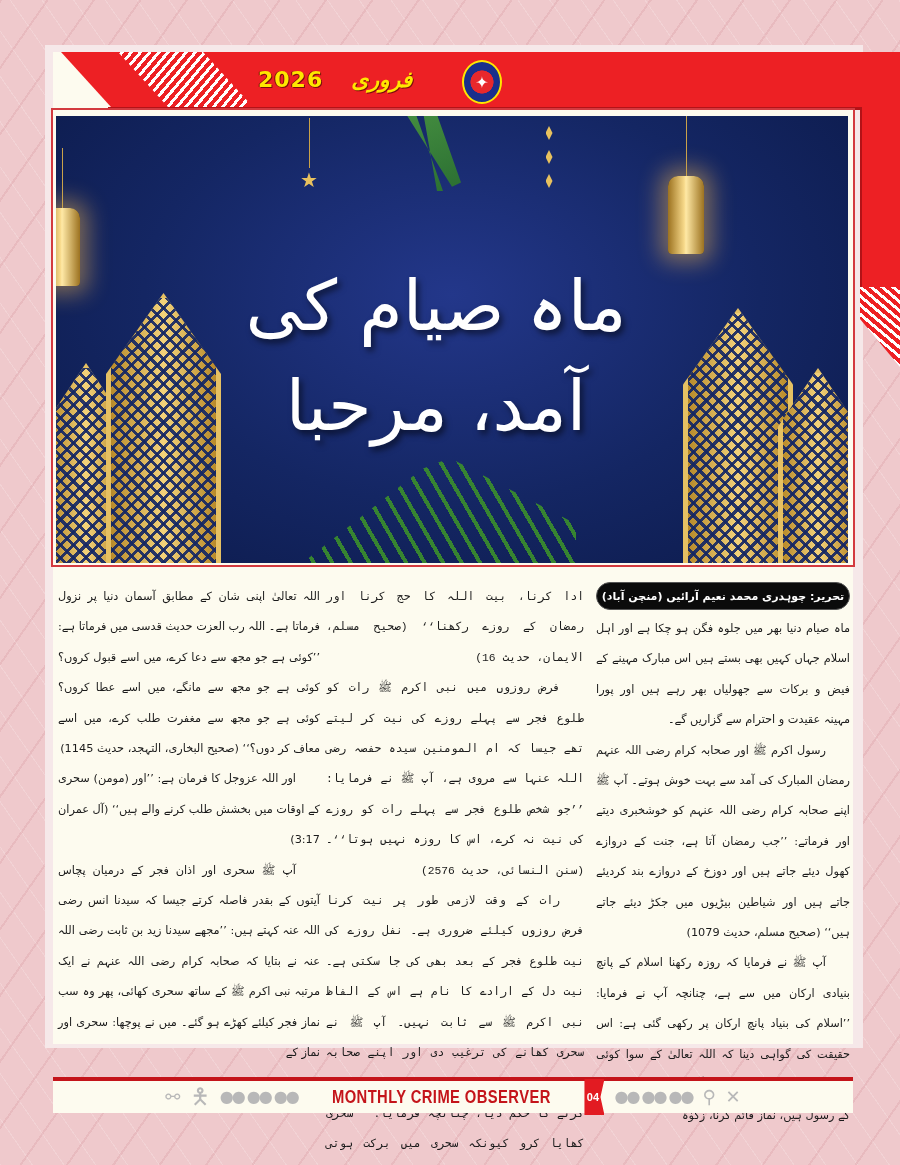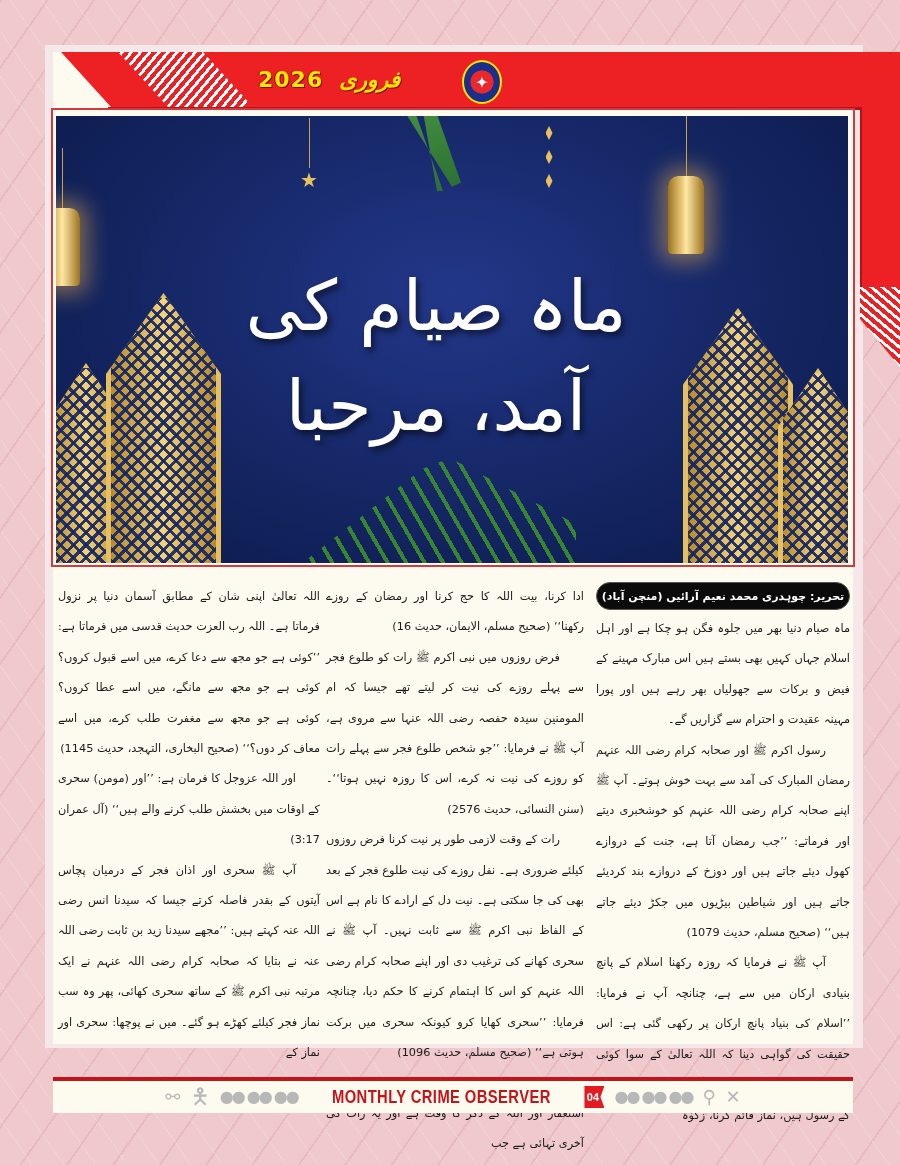--- a/index.html
+++ b/index.html
@@ -37,21 +37,21 @@
     .header .stripes {
       position: absolute; left: 65px; top: 0; width: 130px; height: 55px;
       background: repeating-linear-gradient(-50deg, #ed2024 0 4px, #ffffff 4px 7px);
       clip-path: polygon(0 0, 85px 0, 135px 55px, 50px 55px);
     }
     .header .underline-bar {
       position: absolute; left: 55px; top: 55px; right: 0; height: 3px; background: #b31217;
     }
     .date-label {
       position: absolute; left: 205px; top: 10px; height: 34px;
-      display: flex; align-items: center; gap: 16px; direction: ltr;
+      display: flex; align-items: center; gap: 28px; direction: ltr;
     }
     .date-year {
       font-family: "DejaVu Sans", sans-serif; font-weight: bold; font-size: 22px;
       color: #ffe600; letter-spacing: 1px;
       text-shadow: 1px 1px 0 #7a0c0c, -1px 0 0 #7a0c0c;
     }
     .date-month {
       font-family: "DejaVu Sans", sans-serif; font-weight: bold; font-style: italic; font-size: 22px;
       color: #ffe600; text-shadow: 1px 1px 0 #7a0c0c;
     }
@@ -153,21 +153,21 @@
     }
     .col {
       position: absolute; top: 16px; height: 492px;
       direction: rtl; text-align: justify;
       font-family: "DejaVu Sans", sans-serif; font-size: 11.3px; line-height: 30.4px;
       color: #1b1b1b;
     }
     .col p { text-align-last: right; }
     .col .indent { text-indent: 24px; }
     .col.c1 { left: 538px; width: 254px; }
-    .col.c2 { left: 268px; width: 258px; }
+    .col.c2 { left: 268px; width: 258px; font-family: Liberation Mono, monospace; }
     .col.c3 { left: 0px; width: 262px; }
     .byline {
       display: block; height: 28px; margin: 0 0 4px 0;
       background: #0b0b0b; color: #ffffff; border-radius: 14px;
       text-align: center; font-size: 11px; line-height: 28px; font-weight: bold;
       border: 1px solid #555;
     }
     
     .footer-line {
       position: absolute; left: 53px; top: 1077px; width: 800px; height: 4px; background: #c4141a;
@@ -176,21 +176,21 @@
       position: absolute; left: 53px; top: 1081px; width: 800px; height: 32px;
       display: flex; align-items: center; justify-content: center; gap: 10px;
       background: #fdfbef;
     }
     .footer-brand {
       font-family: "Liberation Sans", sans-serif; font-weight: bold; font-size: 18px;
       color: #c4141a; letter-spacing: 0.5px; transform: scaleX(0.82); transform-origin: center;
       white-space: nowrap;
     }
     .page-num {
-      width: 20px; height: 22px; background: #e21b22; color: #fff;
+      width: 20px; height: 36px; background: #e21b22; color: #fff;
       font-family: "Liberation Sans", sans-serif; font-weight: bold; font-size: 11px;
       display: flex; align-items: center; justify-content: center;
       clip-path: polygon(0 0, 100% 0, 80% 50%, 100% 100%, 0 100%);
       padding-right: 3px;
     }
     .ficon { color: #b8b8b8; font-size: 18px; line-height: 1; }
     .ficon.steps { letter-spacing: -2px; font-size: 16px; }
     .ficon.body { font-size: 22px; }
   </style>
 </head>

